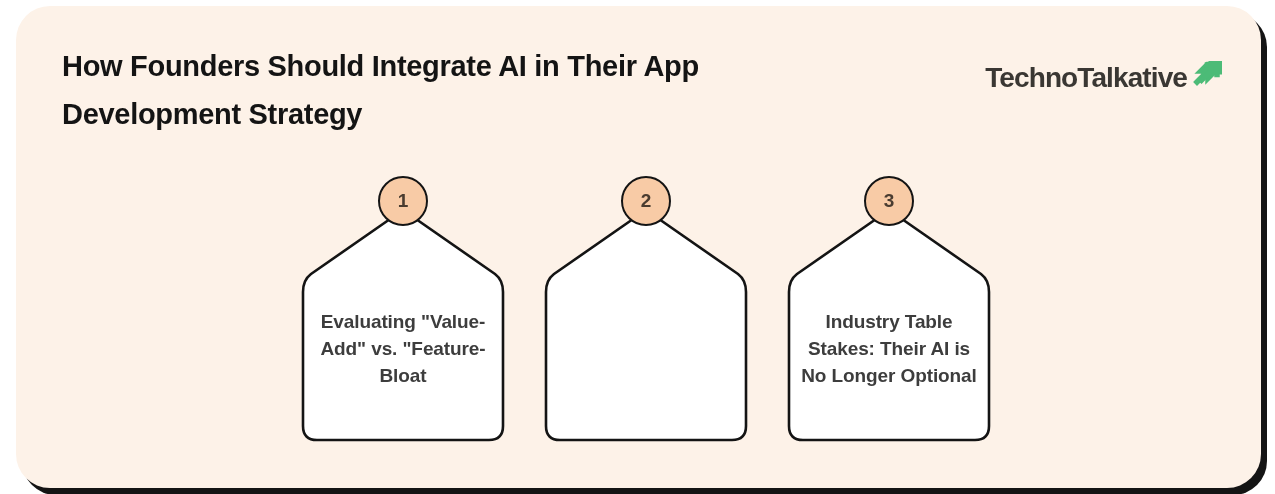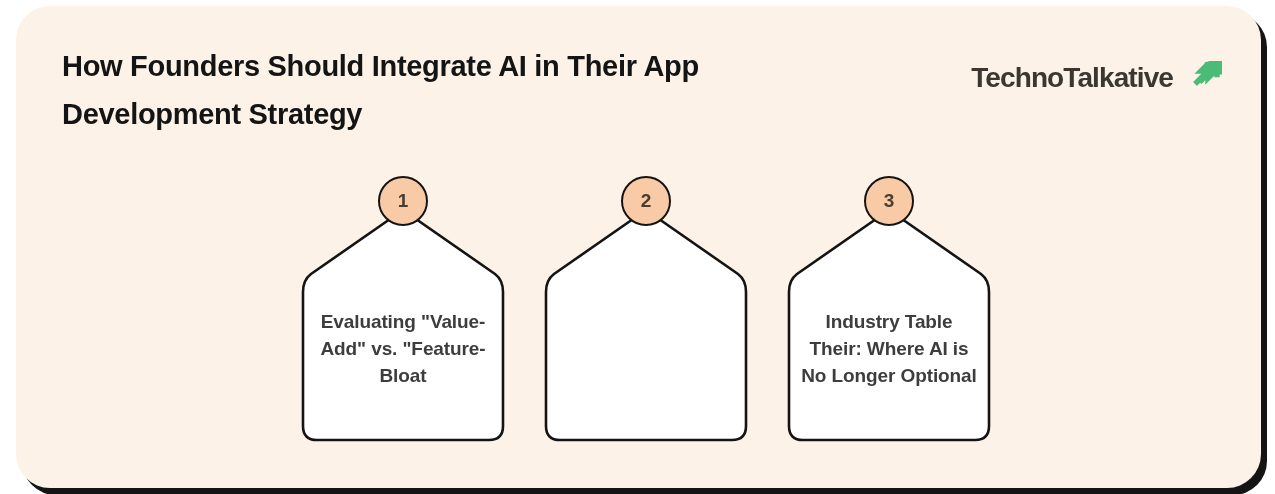--- a/index.html
+++ b/index.html
@@ -45,21 +45,21 @@
     letter-spacing: -0.3px;
     color: #141414;
   }
 
   .logo {
     position: absolute;
     right: 36px;
     top: 55px;
     display: flex;
     align-items: flex-start;
-    gap: 18px;
+    gap: 4px;
   }
 
   .logo-text {
     font-size: 28px;
     font-weight: bold;
     letter-spacing: -0.9px;
     color: #3a3733;
     line-height: 34px;
     white-space: nowrap;
   }
@@ -176,18 +176,18 @@
         </div>
       </div>
 
       <div class="card card-3">
         <svg class="card-shape" viewBox="0 0 208 238">
           <path d="M104 4 L196 68 Q204 74 204 86 L204 220 Q204 234 190 234 L18 234 Q4 234 4 220 L4 86 Q4 74 12 68 Z" fill="#ffffff" stroke="#141414" stroke-width="2.6" stroke-linejoin="round"></path>
         </svg>
         <div class="badge">
           <span>3</span>
         </div>
-        <div class="card-body">Industry Table Their: Where AI is No Longer Optional</div>
+        <div class="card-body">Industry Table Stakes: Their AI is No Longer Optional</div>
       </div>
 
     </div>
   </div>
 </div>
 
 </body></html>

